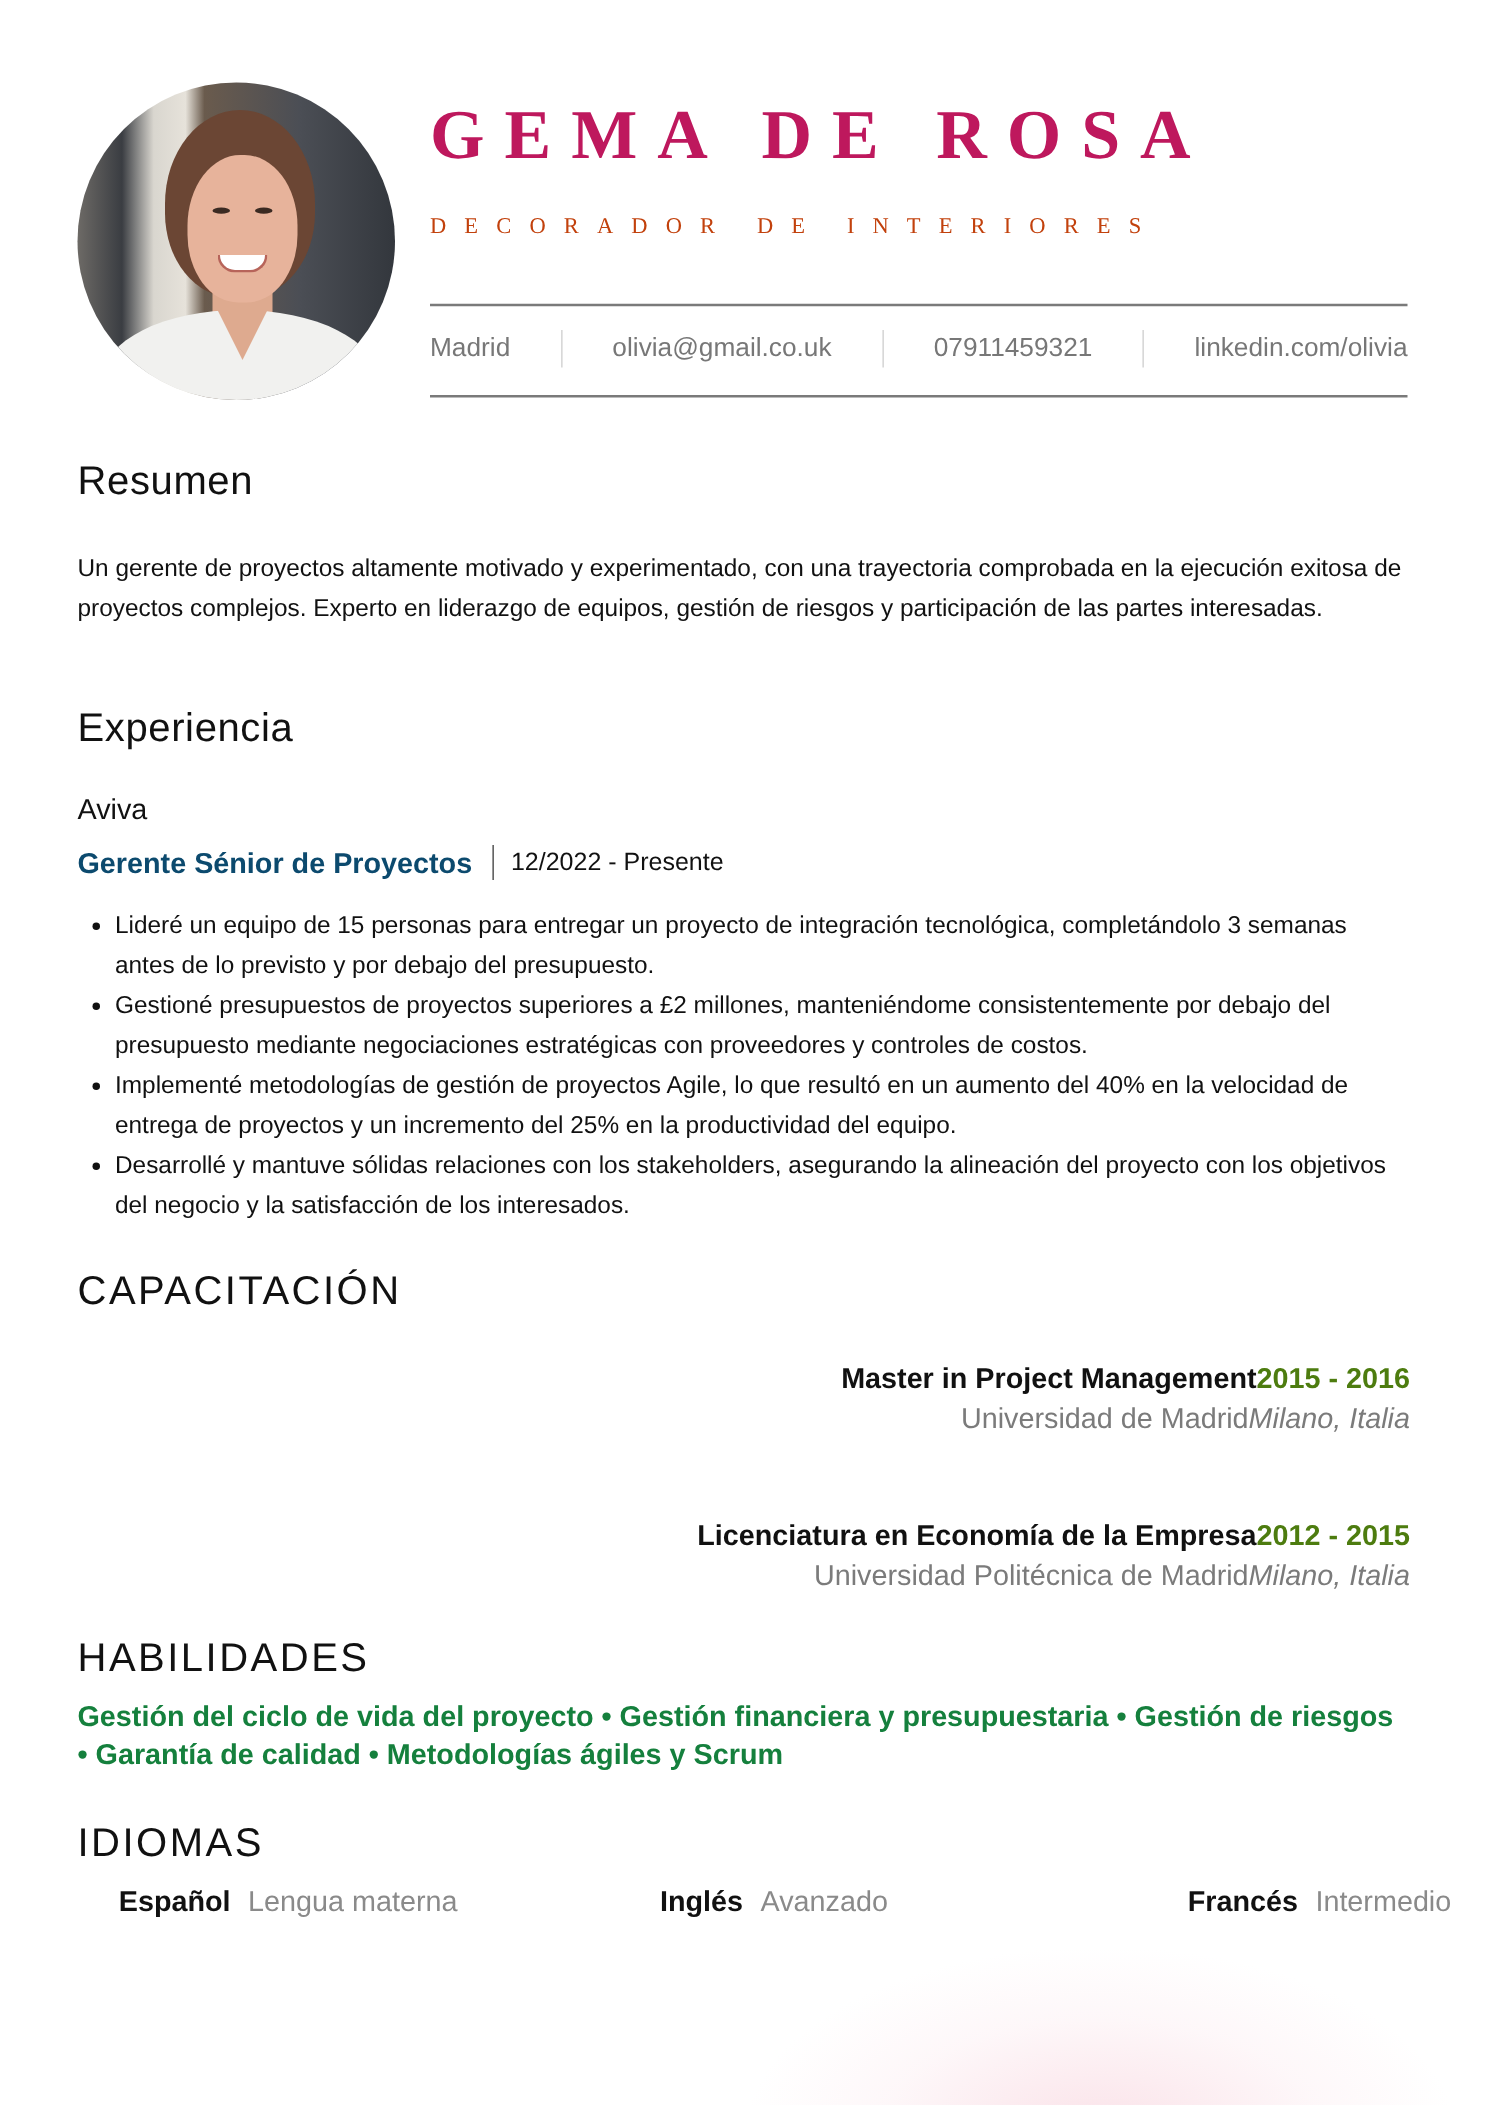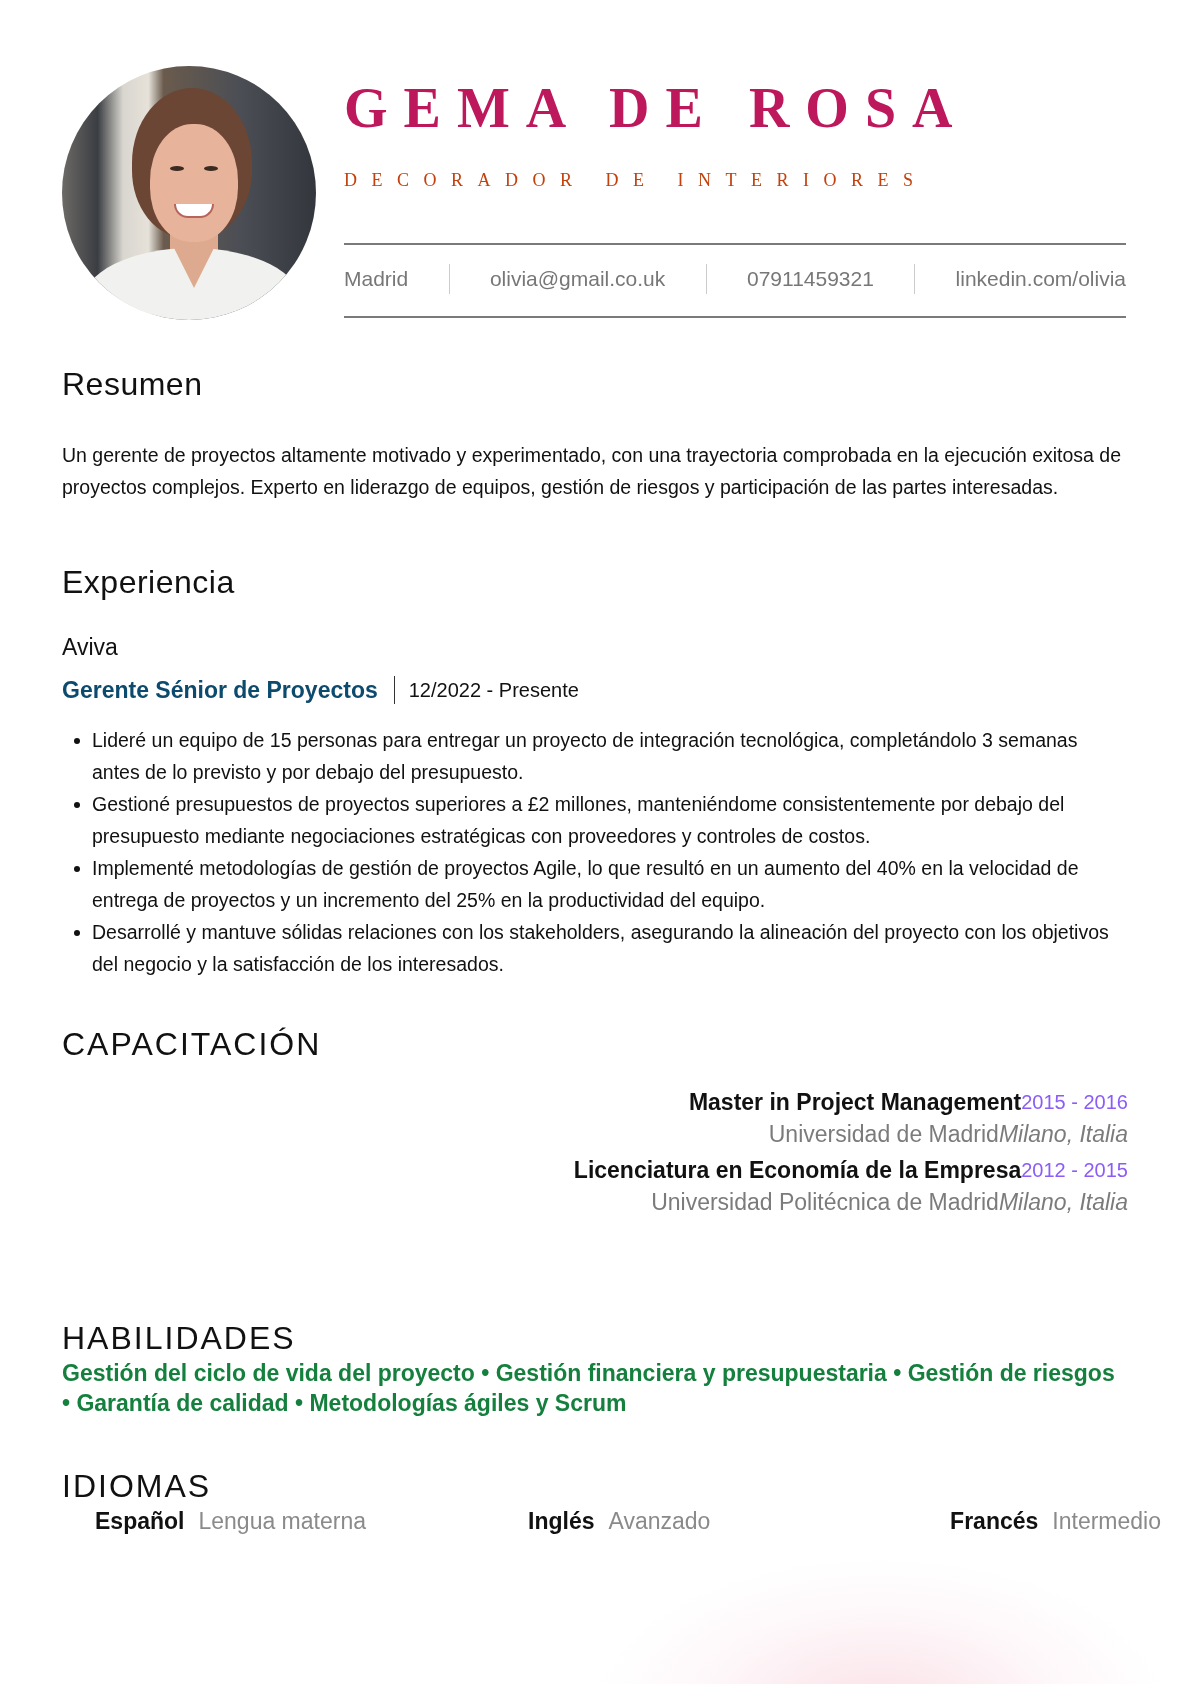--- a/index.html
+++ b/index.html
@@ -18,35 +18,35 @@
   .photo .collar { position:absolute; left:112px; top:182px; width:0; height:0; border-left:20px solid transparent; border-right:20px solid transparent; border-top:40px solid #deaa8f; }
 
   .name { position:absolute; left:344px; top:78px; font-family:"Liberation Serif", "DejaVu Serif", serif; font-size:56px; letter-spacing:16px; color:#be185d; font-weight:bold; line-height:60px; }
   .title { position:absolute; left:344px; top:166px; font-family:"Liberation Serif", "DejaVu Serif", serif; font-size:18px; letter-spacing:14.5px; color:#c2410c; line-height:28px; }
   .rule { position:absolute; left:344px; width:782px; height:2px; background:#7a7a7a; }
   .contact { position:absolute; left:344px; top:262px; width:782px; height:34px; display:flex; justify-content:space-between; align-items:center; }
   .contact span { font-size:21px; color:#777; }
   .contact .sep { width:1px; height:30px; background:#ccc; }
 
   .h2 { position:absolute; left:62px; font-size:32px; color:#111; font-weight:normal; letter-spacing:0.5px; }
-  .h2.caps { letter-spacing:2px;margin-top:12px; }
+  .h2.caps { letter-spacing:2px; }
   .para { position:absolute; left:62px; width:1066px; font-size:19.5px; line-height:32px; color:#111; }
   .company { position:absolute; left:62px; top:634px; font-size:23px; color:#111; }
   .role-line { position:absolute; left:62px; top:676px; display:flex; align-items:center; }
   .role { font-size:23px; font-weight:bold; color:#0c4a6e; }
   .role-sep { width:1px; height:28px; background:#333; margin:0 14px 0 16px; }
   .dates { font-size:20px; color:#111; }
   .bullets { position:absolute; left:62px; top:724px; width:1066px; list-style:none; }
   .bullets li { position:relative; padding-left:30px; font-size:19.5px; line-height:32px; color:#111; }
   .bullets li::before { content:""; position:absolute; left:12px; top:14px; width:6px; height:6px; border-radius:50%; background:#111; }
 
   .edu { position:absolute; left:62px; width:1066px; }
   .edu .row { display:flex; justify-content:flex-end; line-height:32px; }
   .edu .degree { font-size:23px; font-weight:bold; color:#111; }
-  .edu .years { font-size:20px; font-weight:normal; color:#8b5cf6; }
+  .edu .years { font-size:23px; font-weight:bold; color:#4d7c0f; }
   .edu .school { font-size:23px; color:#7b7b7b; }
   .edu .loc { font-size:23px; color:#7b7b7b; font-style:italic; }
 
   .skills { position:absolute; left:62px; top:1358px; width:1066px; font-size:23px; line-height:30px; font-weight:bold; color:#15803d; }
   .langs { position:absolute; left:62px; top:1508px; width:1066px; height:32px;margin-left:33px; }
   .lang { position:absolute; top:0; font-size:23px; white-space:nowrap; }
   .lang b { color:#111; margin-right:14px; }
   .lang span { color:#8a8a8a; }
 </style>
 </head>
@@ -102,21 +102,21 @@
 <div class="edu" style="top:1086px">
   <div class="row">
     <span class="degree">Master in Project Management</span>
     <span class="years">2015 - 2016</span>
   </div>
   <div class="row">
     <span class="school">Universidad de Madrid</span>
     <span class="loc">Milano, Italia</span>
   </div>
 </div>
-<div class="edu" style="top:1154px">
+<div class="edu" style="top:1212px">
   <div class="row">
     <span class="degree">Licenciatura en Economía de la Empresa</span>
     <span class="years">2012 - 2015</span>
   </div>
   <div class="row">
     <span class="school">Universidad Politécnica de Madrid</span>
     <span class="loc">Milano, Italia</span>
   </div>
 </div>
 

